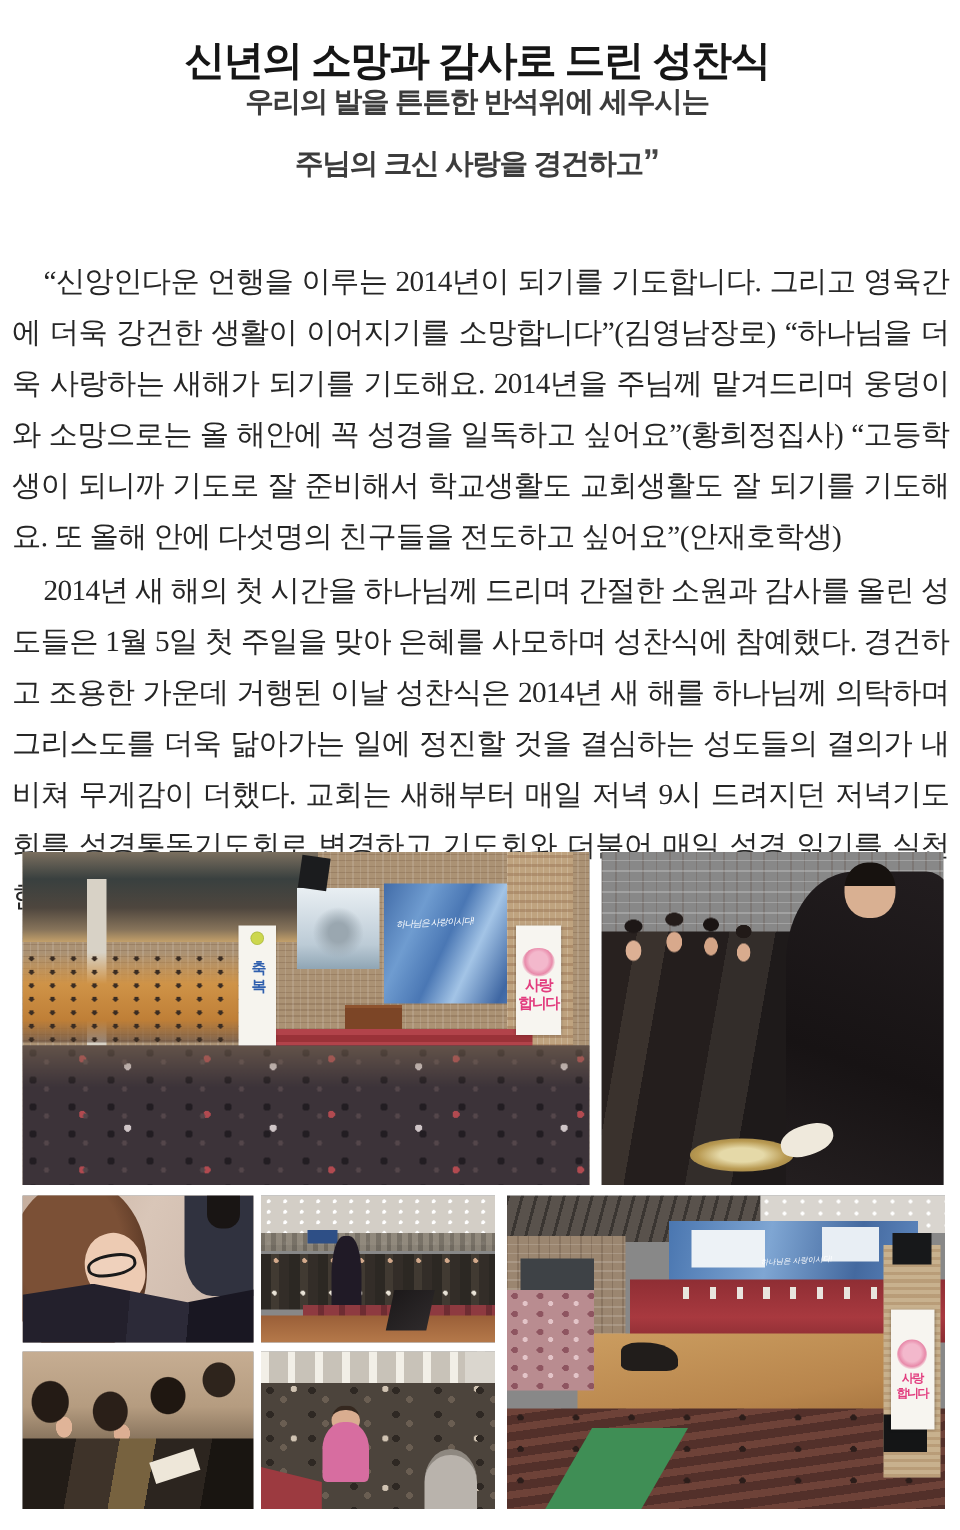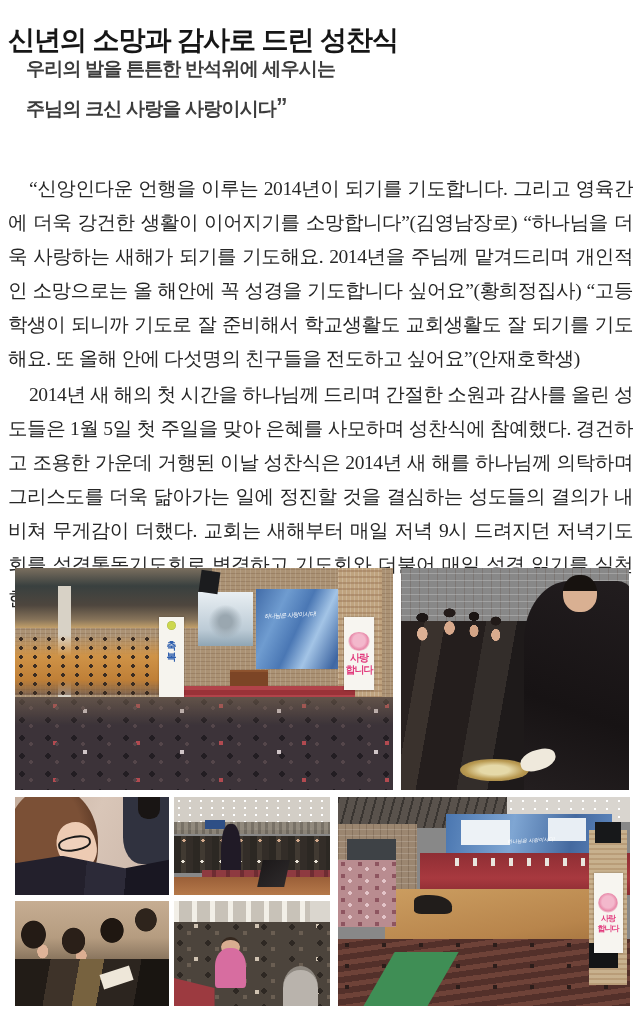--- a/index.html
+++ b/index.html
@@ -1,18 +1,18 @@
 <!DOCTYPE html>
 <html><head>
 <meta charset="utf-8">
 <style>
   html,body{margin:0;padding:0;}
   body{width:640px;height:1020px;position:relative;background:#ffffff;overflow:hidden;
        font-family:"Liberation Sans",sans-serif;}
-  .abs{position:absolute;}
+  .abs{position:absolute;text-align:center;}
 
   
   .title{left:8px;top:6px;width:620px;font-size:27px;font-weight:800;color:#161616;
          letter-spacing:-1px;line-height:32px;}
   .quote{left:10px;top:50px;width:600px;}
   .q-line{font-size:19px;font-weight:700;color:#3c3c3c;line-height:38px;letter-spacing:-0.8px;}
   .q-line .ind{padding-left:16px;margin-top:44px;}
   .qmark{font-size:23px;color:#474747;font-weight:700;}
   .para{left:8px;width:625px;font-family:"Liberation Serif",serif;font-size:19.5px;
         line-height:34px;color:#262626;text-align:justify;word-break:break-all;
@@ -212,24 +212,24 @@
   .p7-banner{right:2.5%;top:27%;width:10%;height:38%;}
   .p7-banner span{font-size:8px;line-height:9px;}
 </style>
 </head>
 <body>
 
 <h1 class="abs title">신년의 소망과 감사로 드린 성찬식</h1>
 
 <div class="abs quote">
   <div class="q-line"><span class="ind">우리의 발을 튼튼한 반석위에 세우시는</span></div>
-  <div class="q-line"><span class="ind">주님의 크신 사랑을 사랑이시다</span><span class="qmark">”</span></div>
-</div>
-
-<p class="abs para p1">“신앙인다운 언행을 이루는 2014년이 되기를 기도합니다.  그리고 영육간에 더욱 강건한 생활이 이어지기를 소망합니다”(김영남장로) “하나님을 더욱 사랑하는 새해가 되기를 기도해요.  2014년을 주님께 맡겨드리며 개인적인 소망으로는 올 해안에 꼭 성경을 기도합니다 싶어요”(황희정집사) “고등학생이 되니까 기도로 잘 준비해서 학교생활도 교회생활도 잘 되기를 기도해요.  또 올해 안에 다섯명의 친구들을 전도하고 싶어요”(안재호학생)</p>
+  <div class="q-line"><span class="ind">주님의 크신 사랑을 경건하고</span><span class="qmark">”</span></div>
+</div>
+
+<p class="abs para p1">“신앙인다운 언행을 이루는 2014년이 되기를 기도합니다.  그리고 영육간에 더욱 강건한 생활이 이어지기를 소망합니다”(김영남장로) “하나님을 더욱 사랑하는 새해가 되기를 기도해요.  2014년을 주님께 맡겨드리며 웅덩이와 소망으로는 올 해안에 꼭 성경을 일독하고 싶어요”(황희정집사) “고등학생이 되니까 기도로 잘 준비해서 학교생활도 교회생활도 잘 되기를 기도해요.  또 올해 안에 다섯명의 친구들을 전도하고 싶어요”(안재호학생)</p>
 <p class="abs para p2">2014년 새 해의 첫 시간을 하나님께 드리며 간절한 소원과 감사를 올린 성도들은 1월 5일 첫 주일을 맞아 은혜를 사모하며 성찬식에 참예했다.  경건하고 조용한 가운데 거행된 이날 성찬식은 2014년 새 해를 하나님께 의탁하며 그리스도를 더욱 닮아가는 일에 정진할 것을 결심하는 성도들의 결의가 내비쳐 무게감이 더했다.  교회는 새해부터 매일 저녁 9시 드려지던 저녁기도회를 성경통독기도회로 변경하고 기도회와 더불어 매일 성경 읽기를 실천한다.</p>
 
 <div class="ph" id="ph1">
   <div class="ly p1-wall"></div>
   <div class="ly p1-balcony"></div>
   <div class="ly p1-pillarL"></div>
   <div class="ly p1-choir"></div>
   <div class="ly p1-screen"></div>
   <div class="ly p1-blue">
     <span class="scripttxt">하나님은 사랑이시다!</span>

